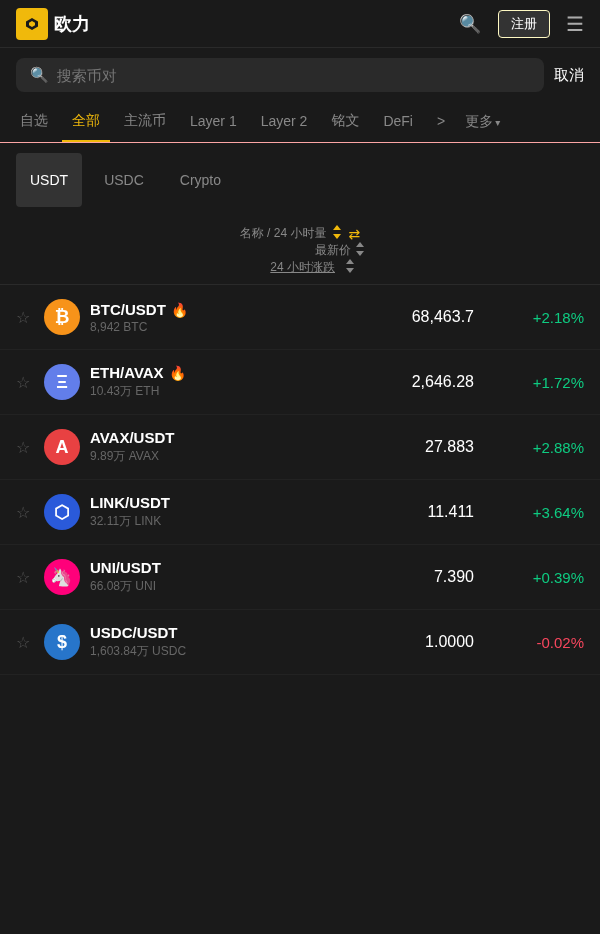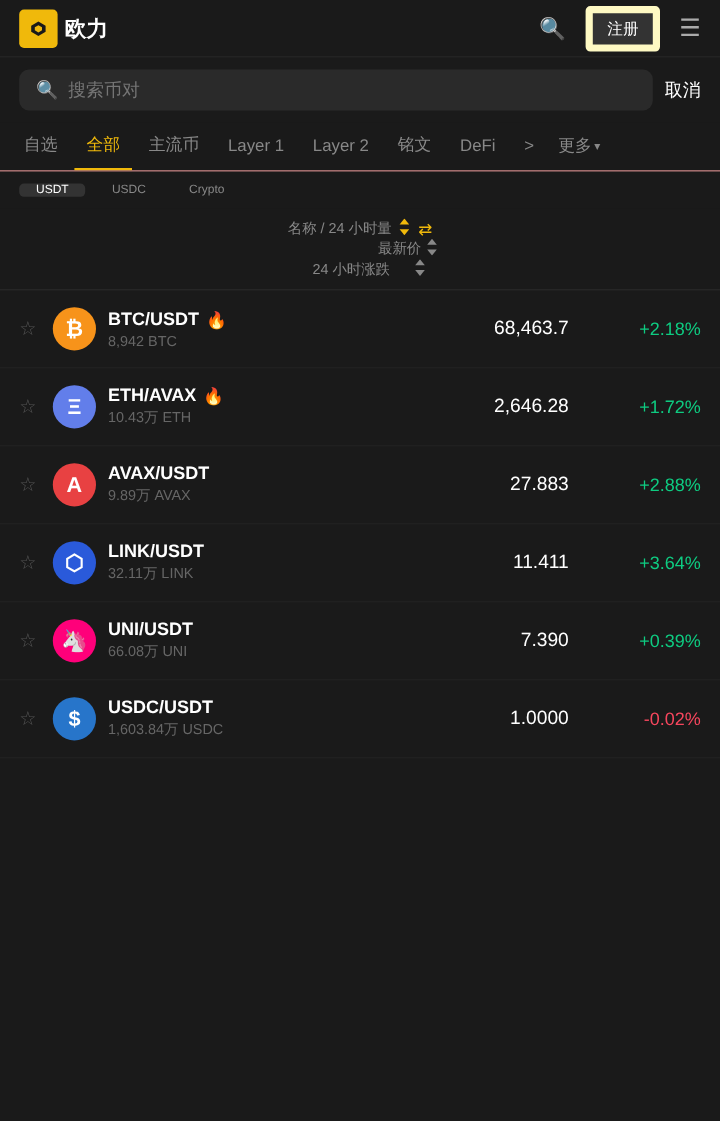--- a/index.html
+++ b/index.html
@@ -45,21 +45,21 @@
       font-weight: bold;
       color: #fff;
     }
     .header-icons {
       display: flex;
       align-items: center;
       gap: 16px;
     }
     .header-btn {
       background: #333;
-      border: 6px solid #fef9c3;
+      border: 1px solid #fef9c3;
       color: #fff;
       padding: 4px 12px;
       border-radius: 4px;
       font-size: 13px;
       cursor: pointer;
     }
 
     
     .search-bar {
       display: flex;
@@ -131,22 +131,22 @@
 
     
     .sub-tabs {
       display: flex;
       align-items: center;
       padding: 10px 16px;
       gap: 8px;
       background: #1a1a1a;
     }
     .sub-tab {
-      padding: 0 14px;
-      font-size: 10px;
+      padding: 19px 14px;
+      font-size: 14px;
       color: #888;
       cursor: pointer;
       border-radius: 4px;
     }
     .sub-tab.active {
       background: #333;
       color: #fff;
       border-radius: 4px;
     }
 
@@ -177,21 +177,22 @@
       gap: 4px;
     }
     .th-change {
       width: 110px;
       text-align: right;
       font-size: 12px;
       color: #888;
       display: flex;
       align-items: center;
       justify-content: flex-end;
-      gap: 20px;
+      gap: 10px;
+      text-decoration: underline;
     }
 
     
     .coin-row {
       display: flex;
       align-items: center;
       padding: 14px 16px;
       border-bottom: 1px solid #222;
       cursor: pointer;
     }

